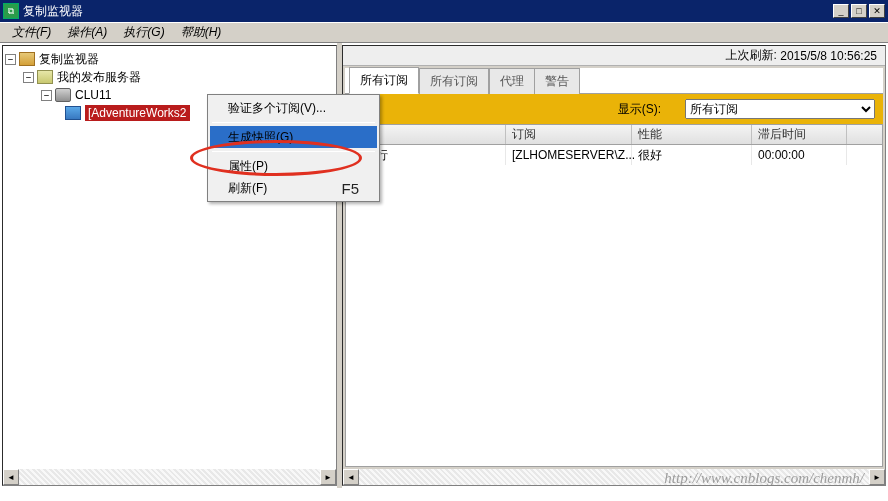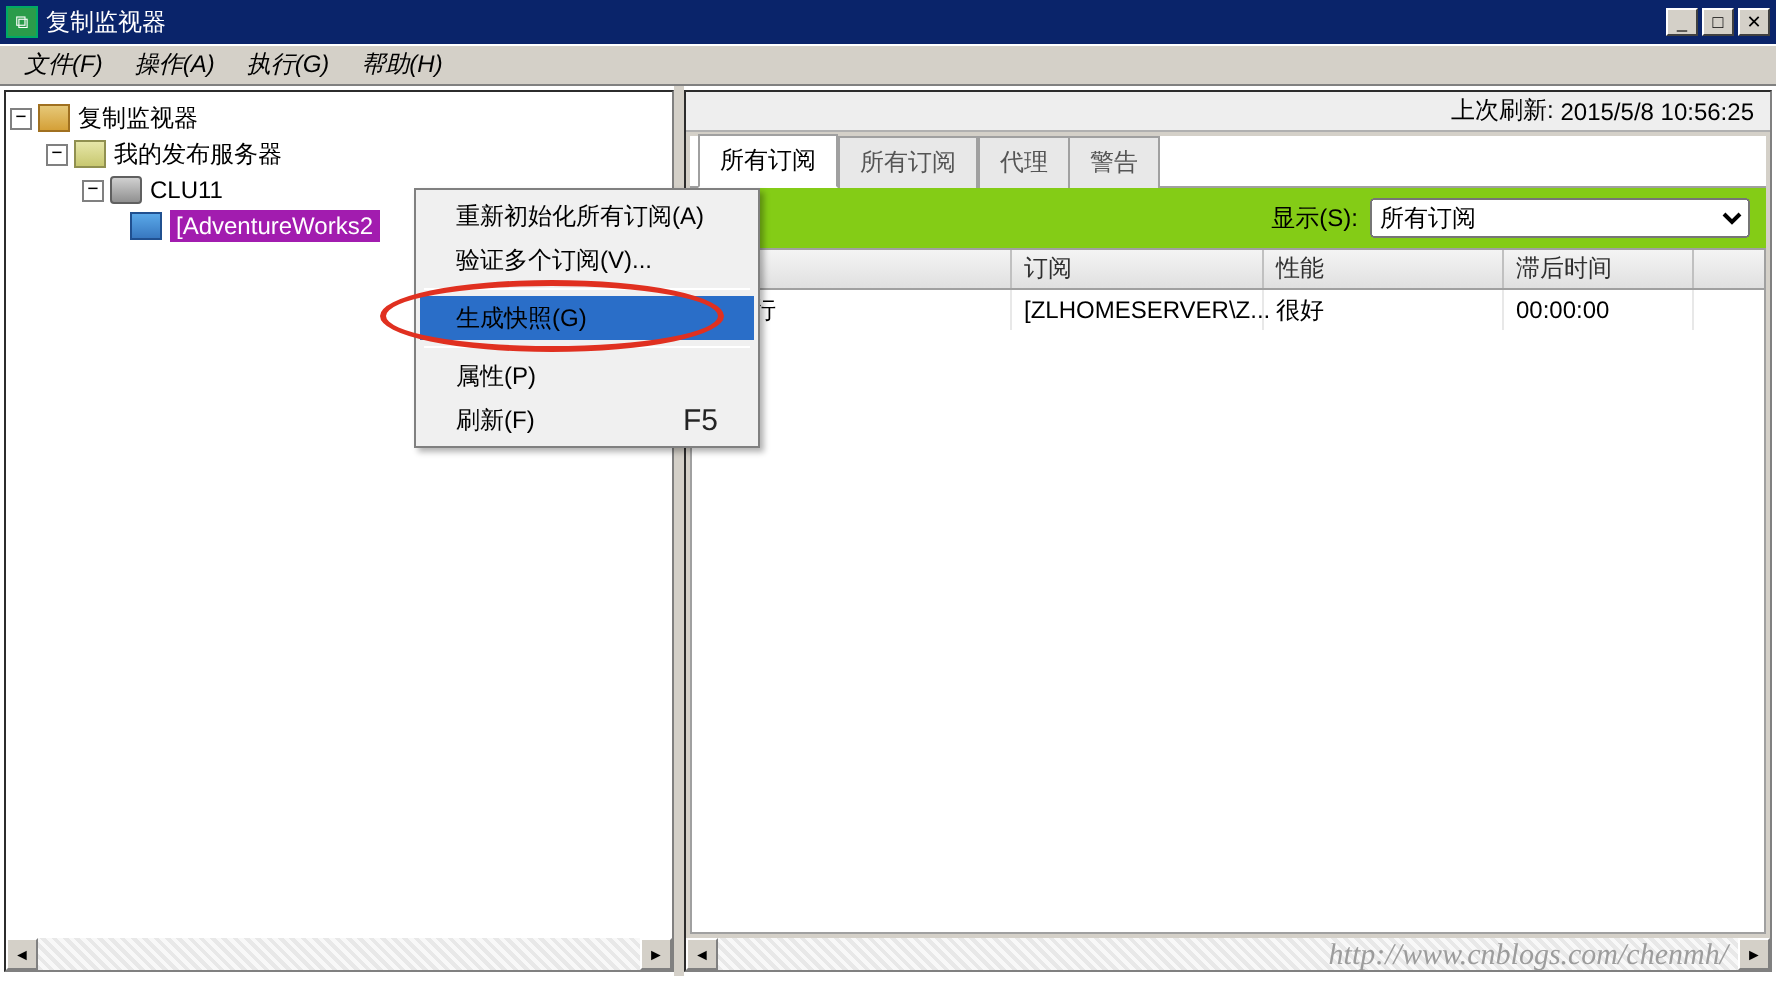--- a/index.html
+++ b/index.html
@@ -24,31 +24,31 @@
 
 
 .tree { padding:4px 2px; }
 .tree-row { display:flex; align-items:center; height:18px; white-space:nowrap; }
 .toggle { width:11px; height:11px; border:1px solid #808080; display:inline-flex; align-items:center; justify-content:center; font-size:9px; line-height:1; margin-right:3px; color:#000; font-family:monospace;}
 .treeicon { width:16px; height:14px; margin-right:4px; display:inline-block; }
 .ti-root { background:linear-gradient(#e6c878,#d4a038); border:1px solid #a07020;}
 .ti-server { background:linear-gradient(#e6e6a8,#c8c870); border:1px solid #909050;}
 .ti-db { background:linear-gradient(#d0d0d0,#909090); border:1px solid #606060; border-radius:2px;}
 .ti-pub { background:linear-gradient(#5aa8e8,#3878c0); border:1px solid #205090;}
-.tree .sel { background:#a21caf; color:#fff; padding:1px 3px; }
+.tree .sel { background:#b91c1c; color:#fff; padding:1px 3px; }
 
 
 .lastref { height:20px; background:#eeeeee; display:flex; justify-content:flex-end; align-items:center; padding:0 8px; color:#000; border-bottom:1px solid #b0b0b0;}
 .tabs { height:26px; background:#fff; display:flex; align-items:flex-end; padding:0 4px; border-bottom:1px solid #a0a0a0; gap:0; margin:2px 2px 0 2px;}
 .tab { padding:4px 10px; border:1px solid #a0a0a0; border-bottom:none; background:#fff; position:relative; top:1px; cursor:pointer; }
 .tab.inactive { background:#e8e8e8; color:#555;}
 .tab.active { background:#fff; border-bottom:1px solid #fff; }
 .tab.last { border-left:none; }
 
-.filterbar { height:30px; background:#84cc16; display:flex; align-items:center; justify-content:flex-end; padding:0 8px; gap:6px; margin:0 2px;}
+.filterbar { height:30px; background:#eab308; display:flex; align-items:center; justify-content:flex-end; padding:0 8px; gap:24px; margin:0 2px;}
 .filterbar select { width:190px; height:20px; font-size:12px; }
 
 .gridwrap { flex:1; background:#fff; margin:0 2px 2px 2px; border:1px solid #a0a0a0; overflow:hidden; position:relative;}
 .grid-head { display:flex; height:20px; background:linear-gradient(#f4f4f4,#e0e0e0); border-bottom:1px solid #a0a0a0;}
 .grid-head div { height:100%; border-right:1px solid #c0c0c0; padding:2px 6px; display:flex; align-items:center; color:#303030;}
 .grid-row { display:flex; height:20px; }
 .grid-row div { height:100%; border-right:1px solid #e8e8e8; padding:2px 6px; display:flex; align-items:center; }
 .col-status { width:160px; }
 .col-sub { width:126px; }
 .col-perf { width:120px; }
@@ -162,23 +162,20 @@
     <div class="hscroll" style="position:relative">
       <div class="sbtn">◄</div>
       <div class="track"></div>
       <div class="sbtn">►</div>
     </div>
   </div>
 </div>
 
 <div class="ctx">
   <div class="ctx-item">
-      <span>重新初始化所有订阅(A)</span>
-    </div>
-  <div class="ctx-item">
       <span>验证多个订阅(V)...</span>
     </div>
   <div class="ctx-sep"></div>
   <div class="ctx-item hl">
       <span>生成快照(G)</span>
     </div>
   <div class="ctx-sep"></div>
   <div class="ctx-item">
       <span>属性(P)</span>
     </div>

